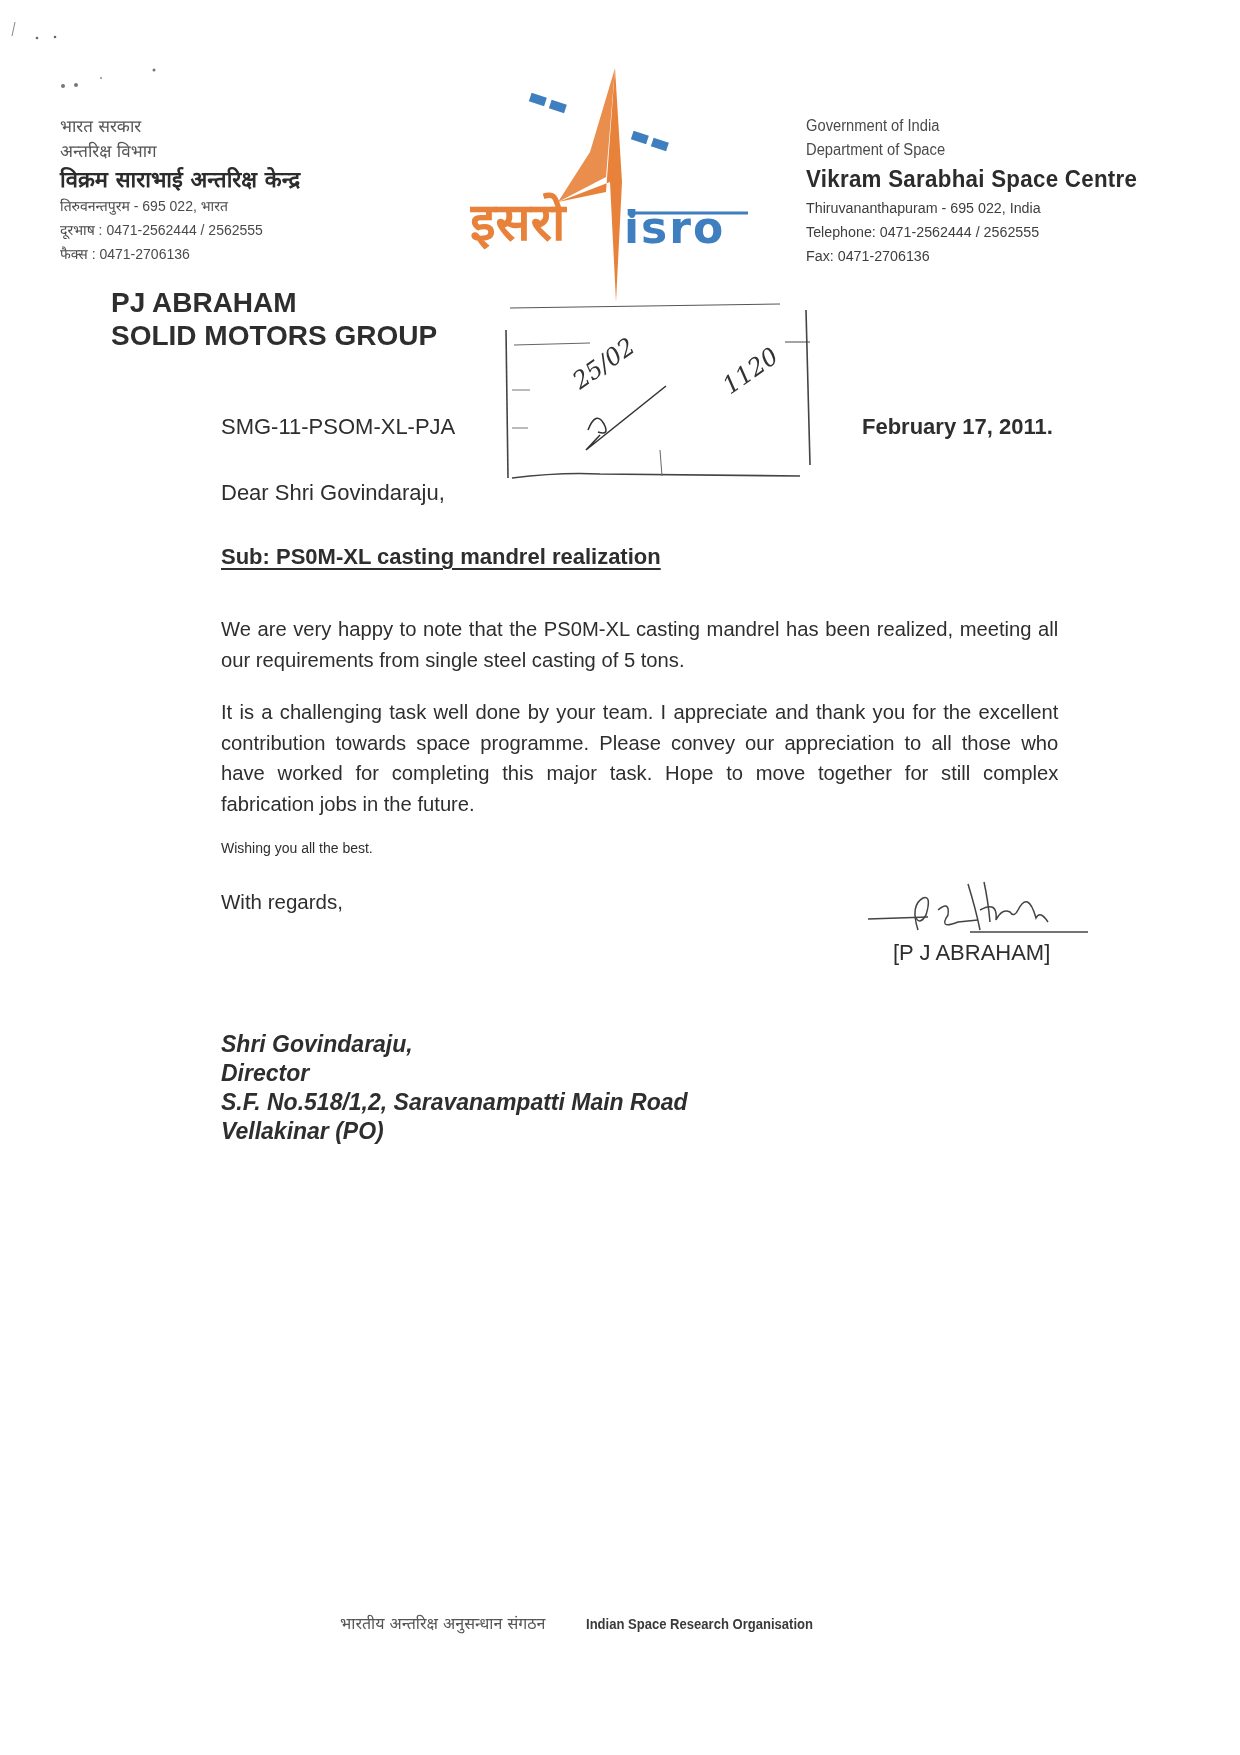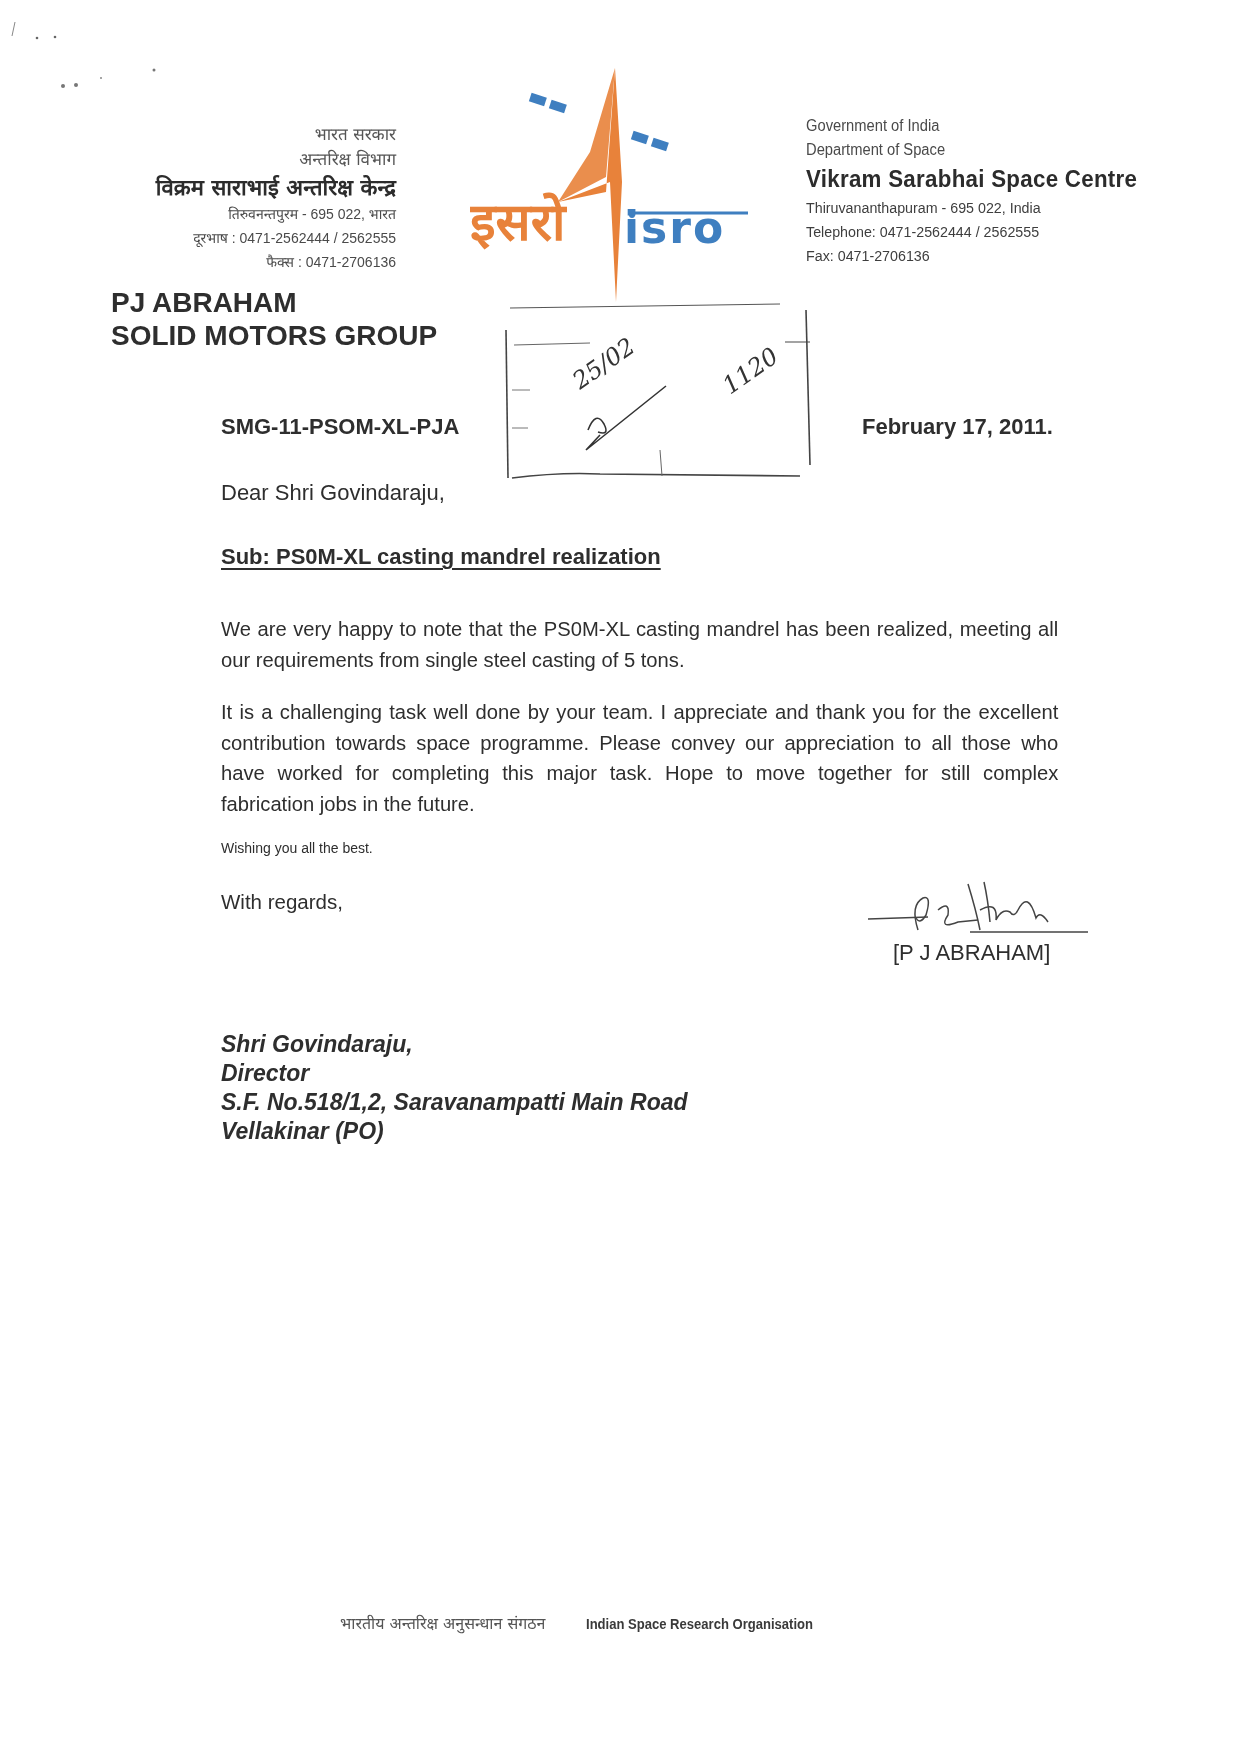--- a/index.html
+++ b/index.html
@@ -3,40 +3,40 @@
 <meta charset="utf-8">
 <style>
   html, body { margin: 0; padding: 0; background: #ffffff; }
   body {
     width: 1240px; height: 1755px; position: relative; overflow: hidden;
     font-family: "Liberation Sans", sans-serif; color: #2a2a2a;
   }
   .abs { position: absolute; }
 
   
-  .hi-block { left: 60px; top: 122px; width: 336px; text-align: right; font-family: "DejaVu Serif", serif; color: #3a3a3a; }
+  .hi-block { left: 60px; top: 114px; width: 336px; font-family: "DejaVu Serif", serif; color: #3a3a3a; }
   .hi-block .l1, .hi-block .l2 { font-size: 17px; line-height: 25px; color: #555; }
   .hi-block .l3 { font-size: 22px; line-height: 30px; font-weight: bold; color: #2c2c2c; }
   .hi-block .l4, .hi-block .l5, .hi-block .l6 { font-size: 14px; line-height: 24px; color: #4a4a4a; font-family: "Liberation Sans", "DejaVu Sans", sans-serif; }
 
   
   .en-block { left: 806px; top: 114px; width: 400px; font-family: "Liberation Sans", sans-serif; color: #3a3a3a; }
   .en-block .l1, .en-block .l2 { font-size: 16px; line-height: 24px; transform: scaleX(0.92); transform-origin: left; color: #4a4a4a; }
   .en-block .l3 { font-size: 24px; line-height: 34px; font-weight: bold; letter-spacing: 0.3px; color: #2c2c2c; transform: scaleX(0.93); transform-origin: left; white-space: nowrap; }
   .en-block .l4, .en-block .l5, .en-block .l6 { font-size: 15.5px; line-height: 24px; transform: scaleX(0.92); transform-origin: left; white-space: nowrap; color: #3e3e3e; }
 
   
   .logo { left: 470px; top: 62px; width: 290px; height: 250px; }
 
   
   .stamp { left: 500px; top: 300px; width: 320px; height: 190px; }
 
   
   .sender { left: 111px; top: 286px; font-size: 28px; line-height: 33px; font-weight: bold; color: #2e2e2e; }
-  .refno { left: 221px; top: 414px; font-size: 22px; font-weight: bold; color: #2e2e2e; }
+  .refno { left: 221px; top: 414px; font-size: 22px; font-weight: normal; color: #2e2e2e; }
   .date { left: 862px; top: 414px; font-size: 22px; font-weight: bold; color: #2e2e2e; text-align: center; }
 
   .salutation { left: 221px; top: 480px; font-size: 22px; color: #2e2e2e; }
   .subject { left: 221px; top: 544px; font-size: 22px; font-weight: bold; color: #2e2e2e; text-decoration: underline; text-underline-offset: 4px; }
 
   .para { left: 221px; width: 850px; font-size: 20.5px; line-height: 30.5px; color: #2e2e2e; text-align: justify; transform: scaleX(0.985); transform-origin: left; }
   .p1 { top: 614px; }
   .p2 { top: 697px; }
   .wish { left: 221px; top: 840px; font-size: 14px; color: #2e2e2e; }
   .regards { left: 221px; top: 890px; font-size: 20.5px; color: #2e2e2e; }

